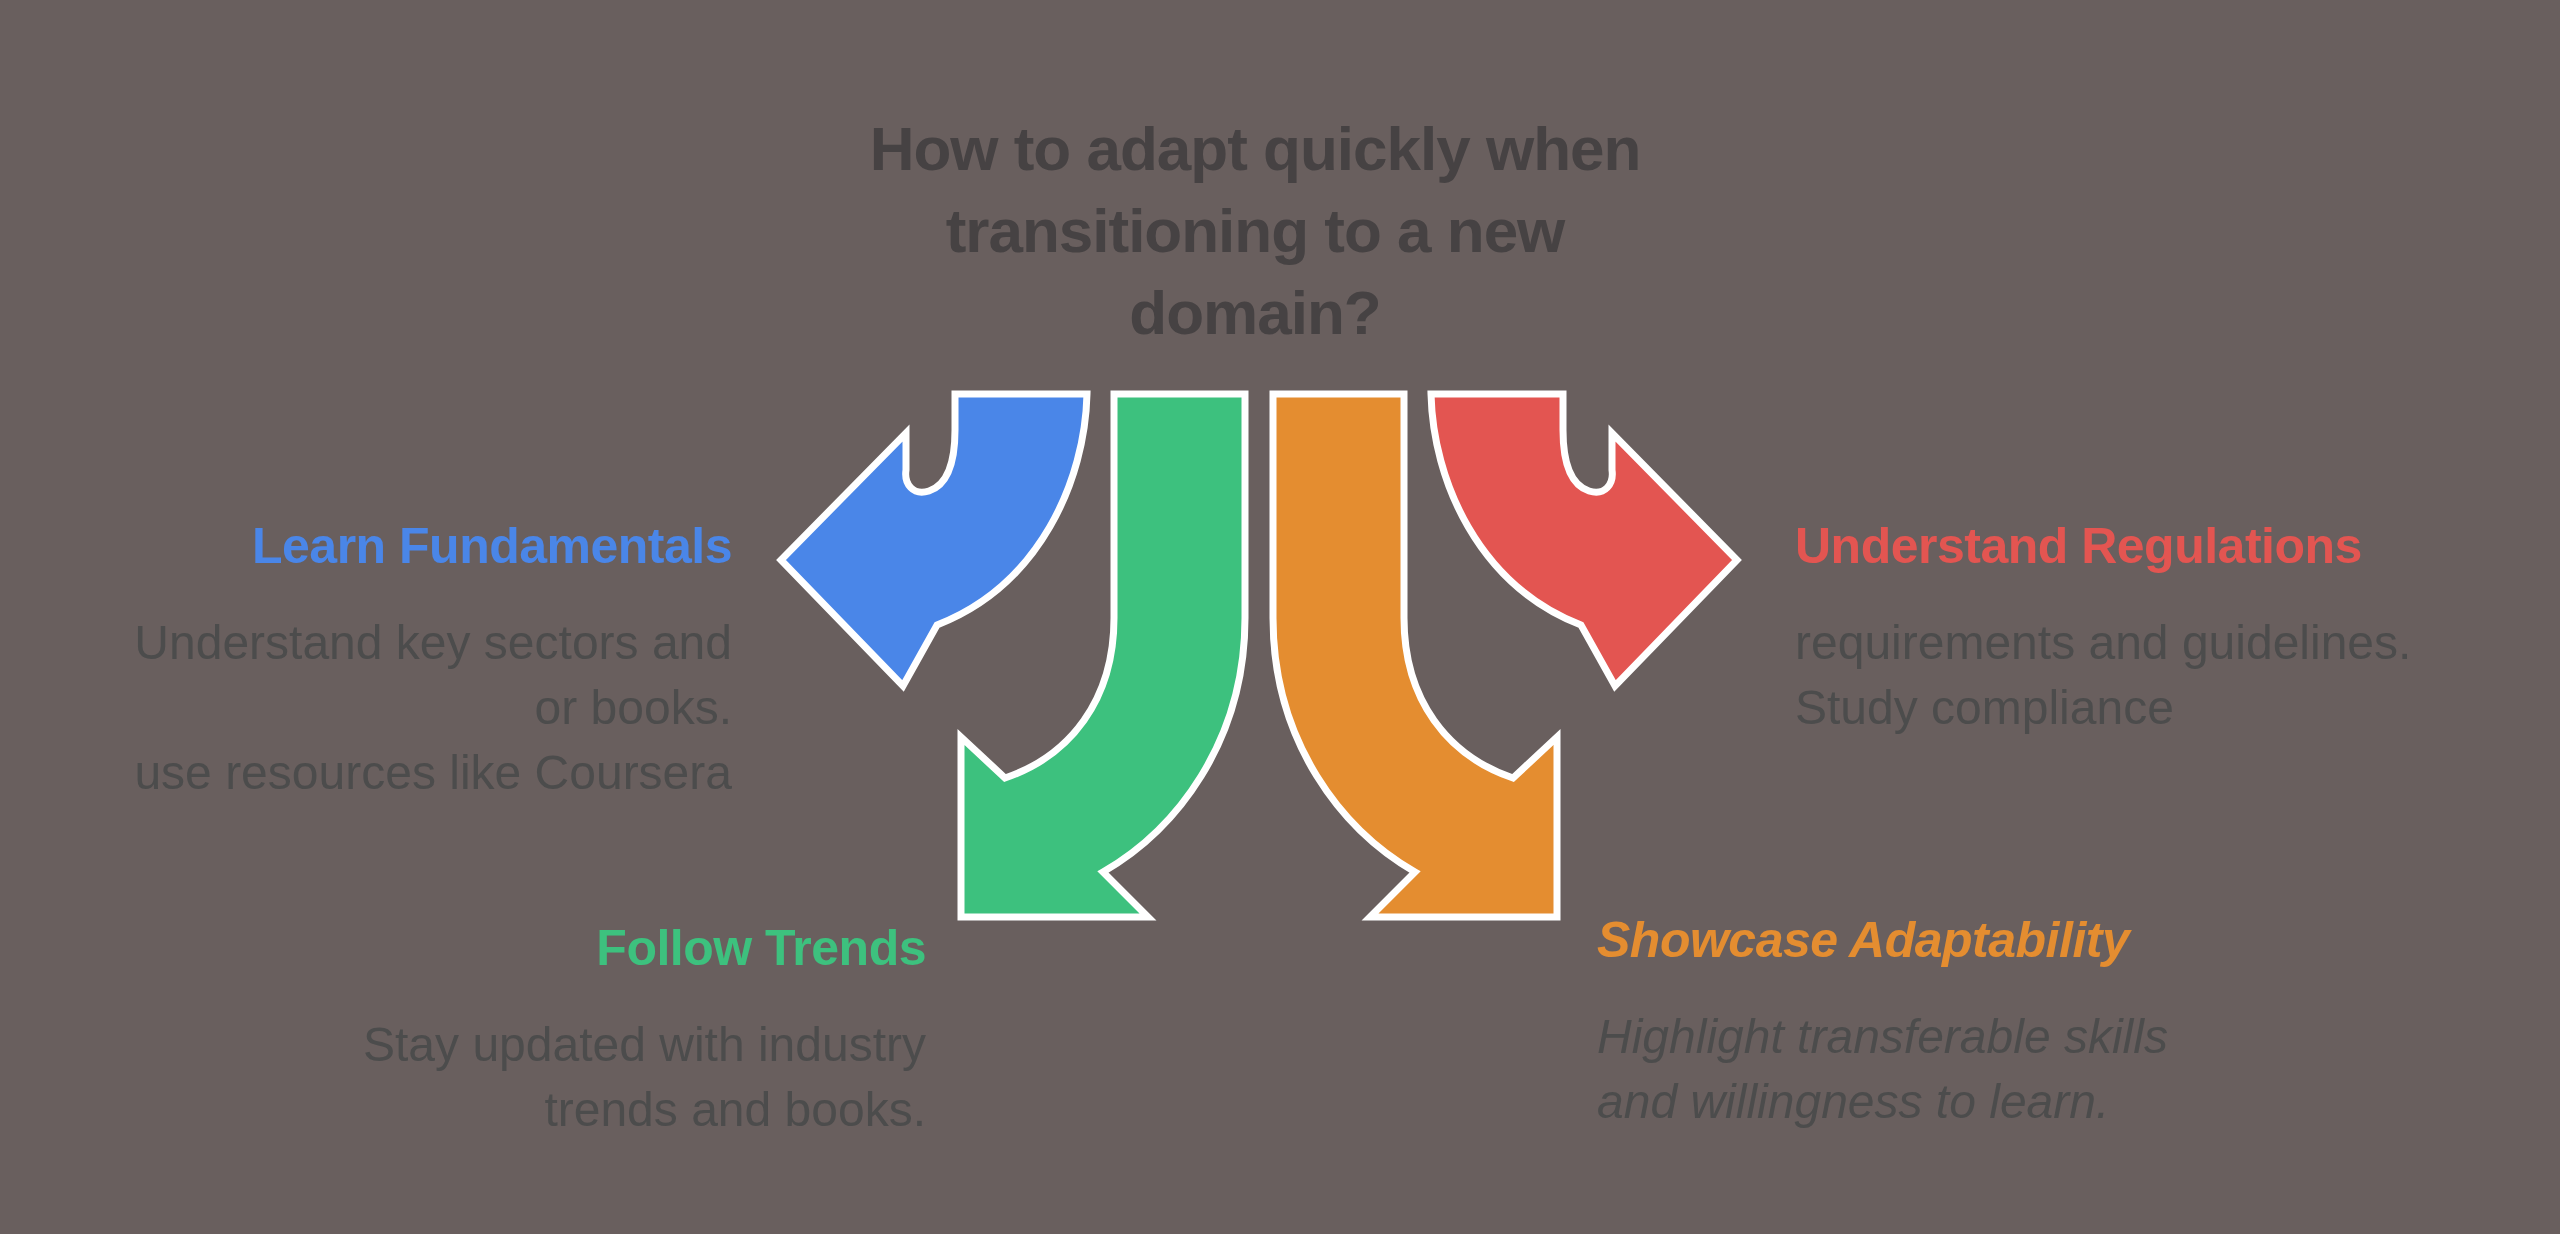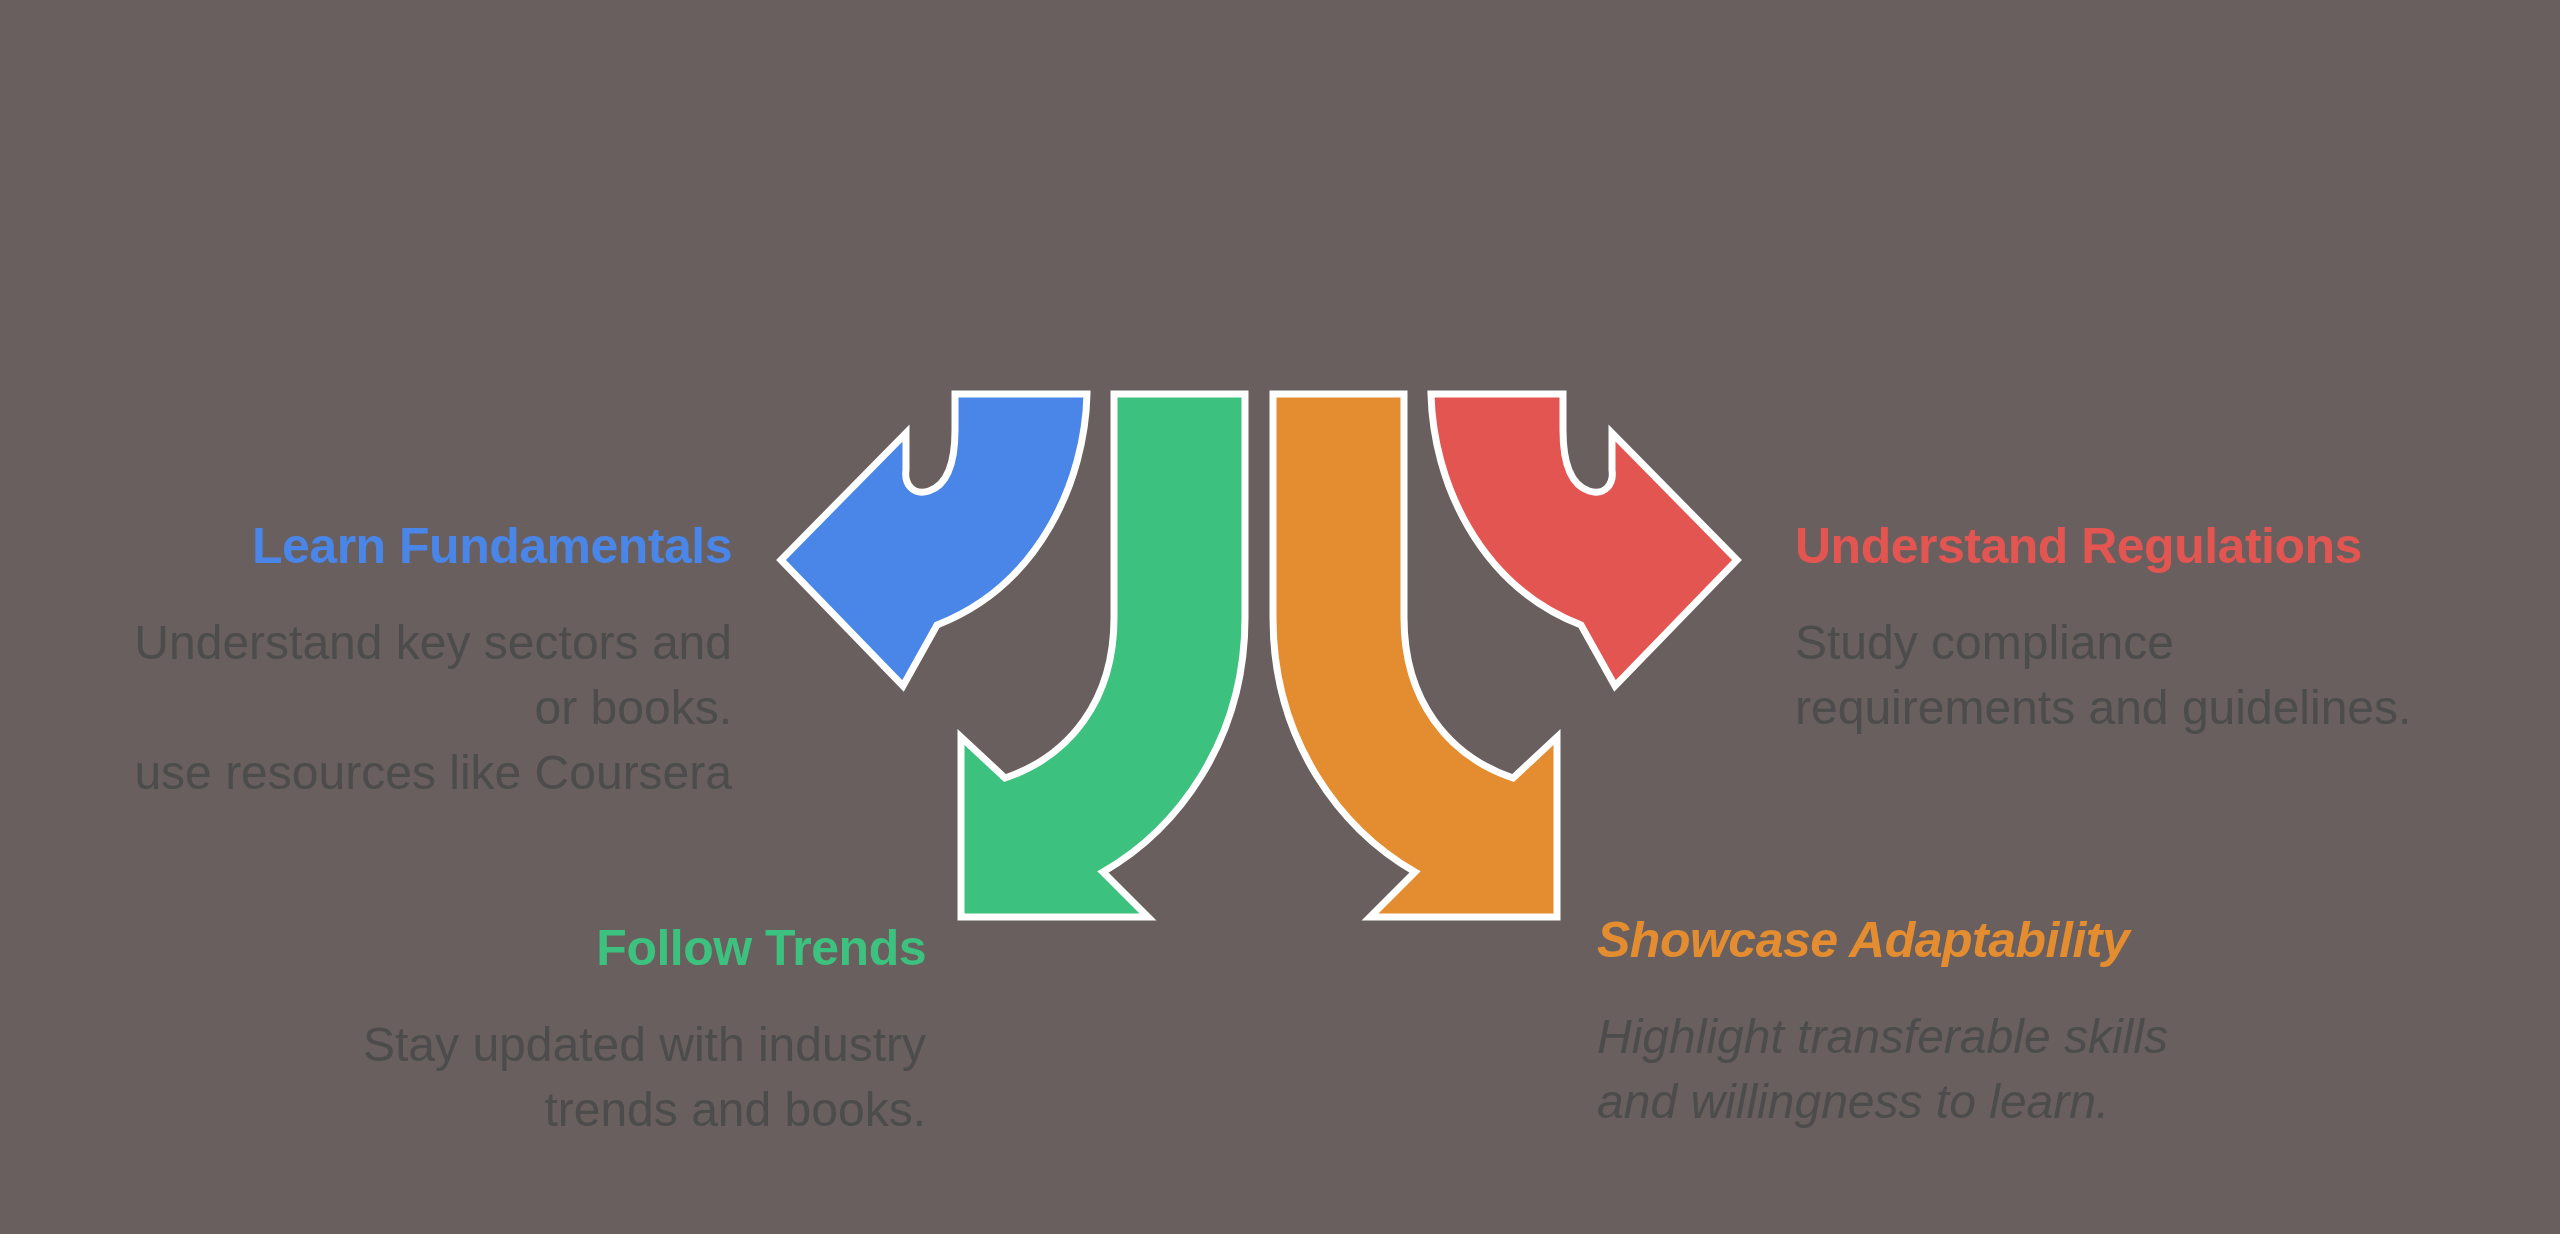--- a/index.html
+++ b/index.html
@@ -72,35 +72,40 @@
              C 1563 468, 1574 486, 1589 491
              C 1605 496, 1614 484, 1612 470
              L 1612 433
              L 1737 560
              L 1615 686
              L 1581 625
              C 1478 585, 1433 480, 1431 394
              Z" fill="#E35551"></path>
   </svg>
 
+  <h1 class="title" style="color: rgb(70, 66, 67);">
+    <span class="tline">How to adapt quickly when</span>
+    <span class="tline">transitioning to a new</span>
+    <span class="tline">domain?</span>
+  </h1>
 
   <section class="block block-learn align-right">
     <h2 style="color: rgb(74, 134, 232);">Learn Fundamentals</h2>
     <p style="color: rgb(76, 76, 76);">
       <span class="bline">Understand key sectors and</span>
       <span class="bline">or books.</span>
       <span class="bline">use resources like Coursera</span>
     </p>
   </section>
 
   <section class="block block-regulations align-left">
     <h2 style="color: rgb(227, 85, 81);">Understand Regulations</h2>
     <p style="color: rgb(76, 76, 76);">
+      <span class="bline">requirements and guidelines.</span>
       <span class="bline">Study compliance</span>
-      <span class="bline">requirements and guidelines.</span>
     </p>
   </section>
 
   <section class="block block-trends align-right">
     <h2 style="color: rgb(61, 193, 126);">Follow Trends</h2>
     <p style="color: rgb(76, 76, 76);">
       <span class="bline">Stay updated with industry</span>
       <span class="bline">trends and books.</span>
     </p>
   </section>

